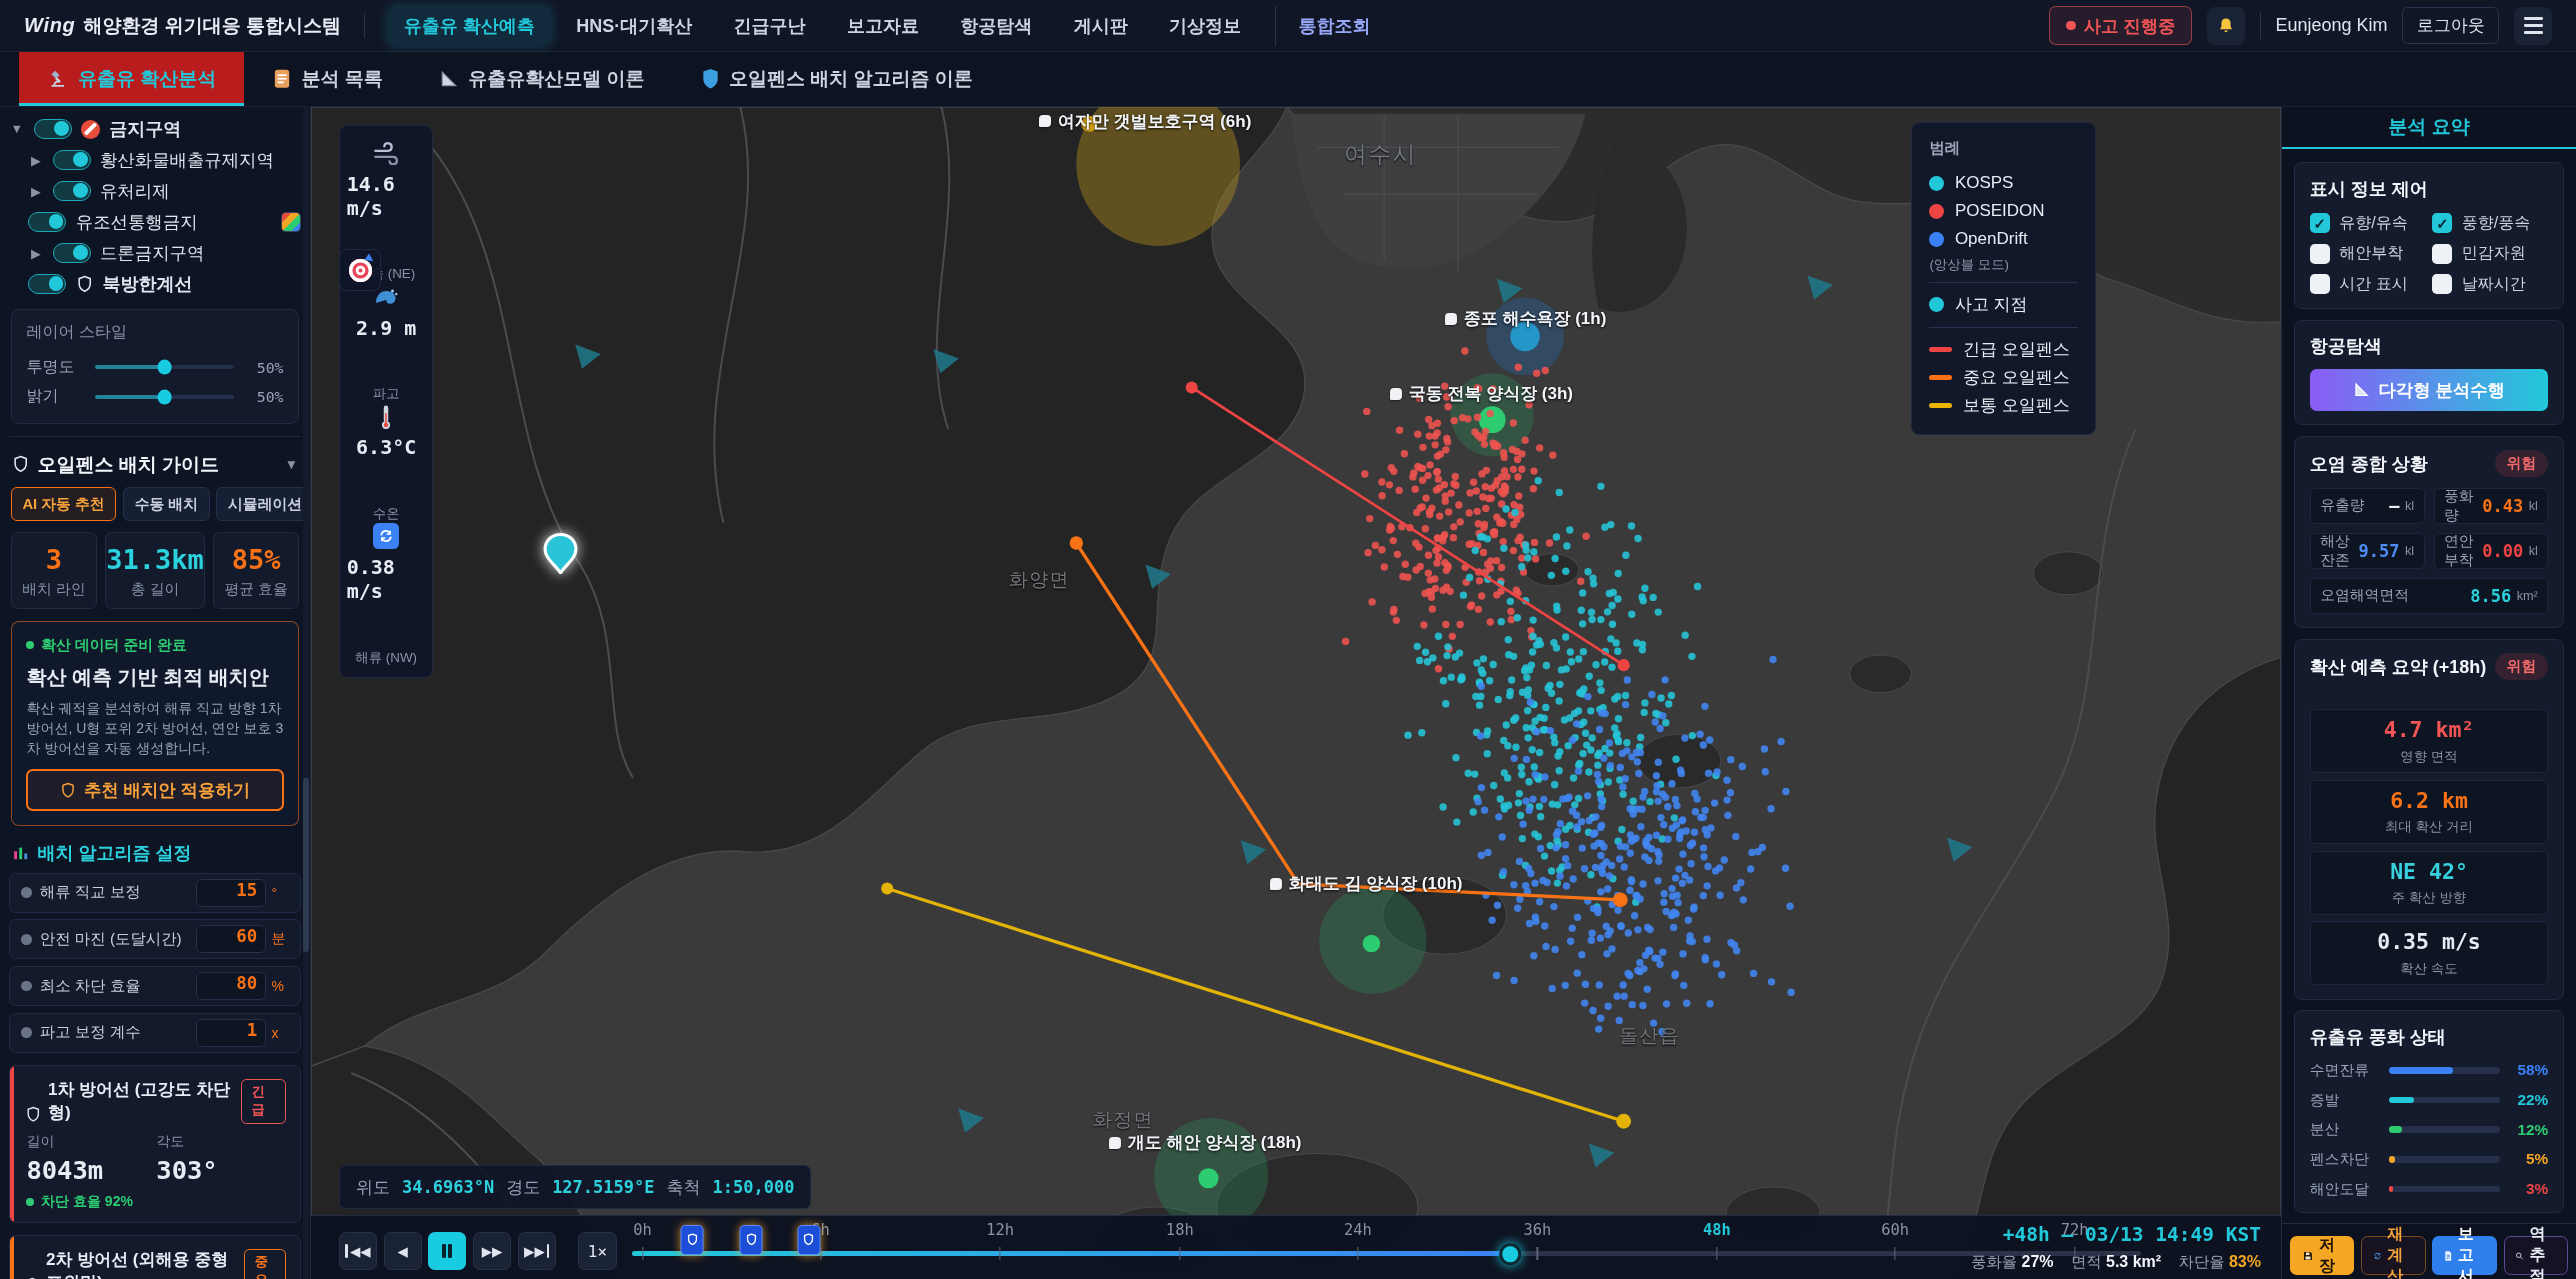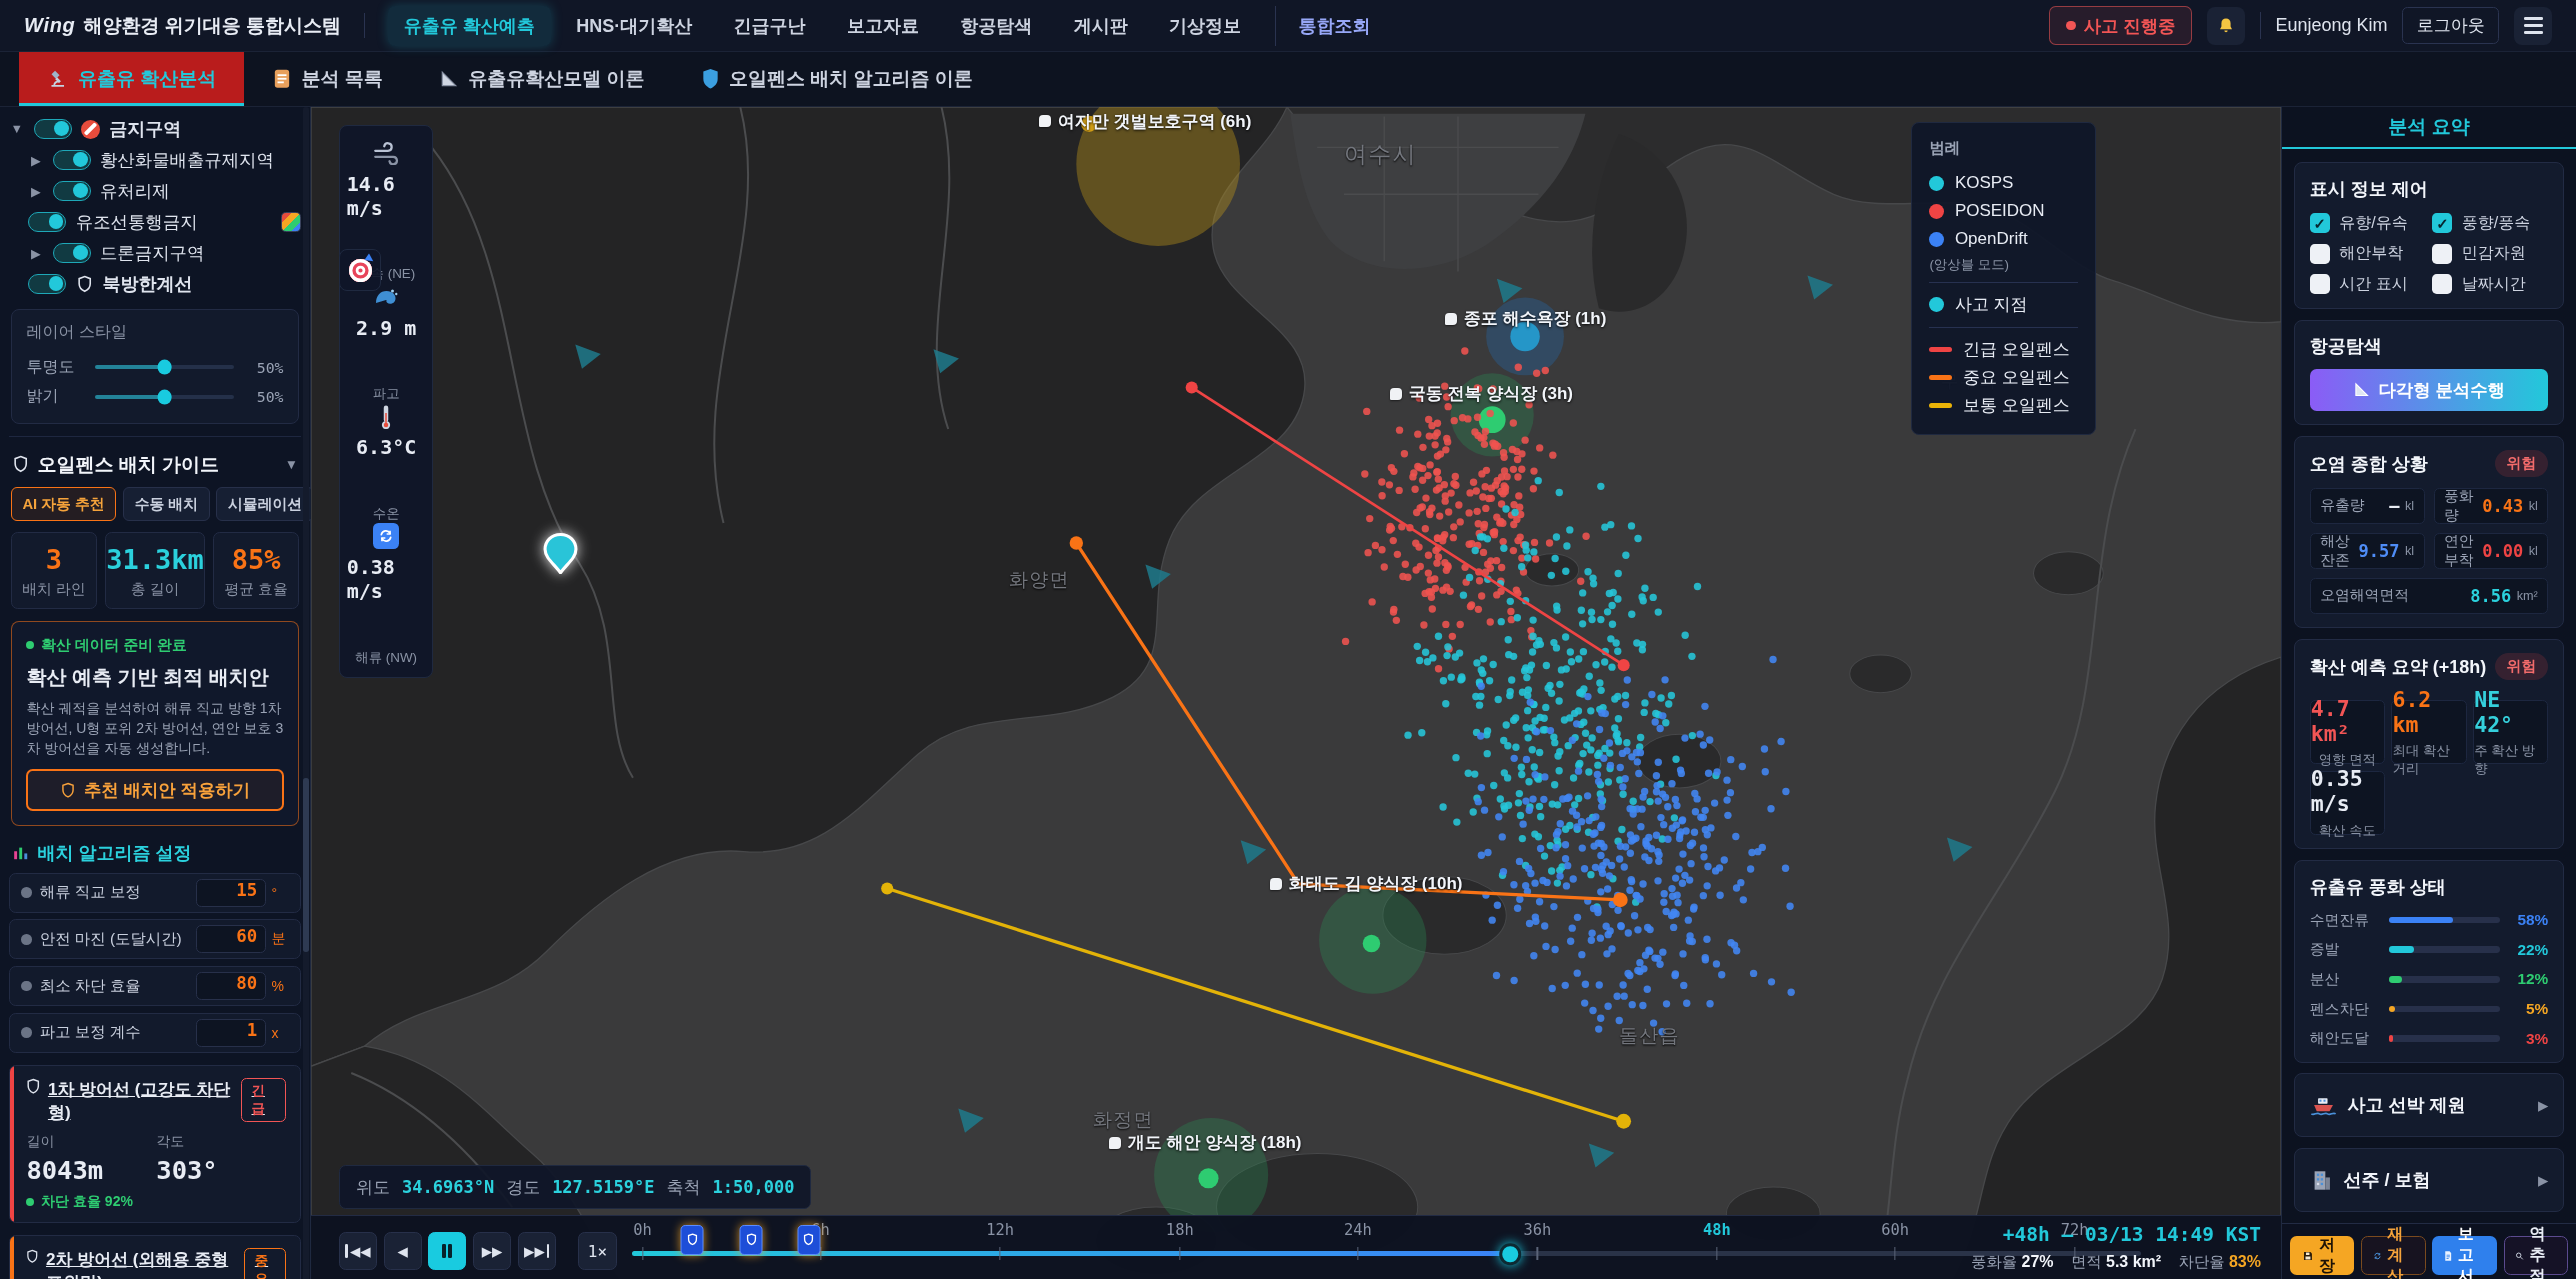--- a/index.html
+++ b/index.html
@@ -122,21 +122,21 @@
   .algo-row .al { font-size:15.4px; color:#c9d0de; }
   .algo-row .ainput { margin-left:auto; width:70px; height:28px; background:#0d1422;
     border:0.7px solid #27304a; border-radius:5.4px; color:#f97316; font-weight:bold;
     font-size:17.4px; text-align:right; padding:0 8px; font-family:"DejaVu Sans Mono",monospace;}
   .algo-row .unit { color:#f97316; font-size:14px; margin-left:5.4px; width:17.4px;}
 
   .fence-card { position:relative; background:#121a2c; border:0.7px solid #222b44;
     border-radius:6.7px; padding:12px 13.4px 10.7px 16px; margin-top:12px; overflow:hidden;}
   .fence-card::before{ content:""; position:absolute; left:0; top:0; bottom:0; width:4px;}
   .fence-card.red::before{ background:#ef4444;} .fence-card.orange::before{background:#f97316;}
-  .fc-top { display:flex; align-items:flex-start; gap:7px;text-decoration:underline;}
+  .fc-top { display:flex; align-items:flex-end; gap:7px;}
   .fc-title { font-size:17px; font-weight:bold; }
   .fc-badge { margin-left:auto; font-size:13.4px; font-weight:bold; border-radius:5.4px;
     padding:3.4px 9.4px; border:1.3px solid;}
   .fc-badge.red{ color:#f25555; border-color:#f25555;}
   .fc-badge.orange{ color:#f97316; border-color:#f97316;}
   .fc-grid { display:flex; margin-top:9.4px;}
   .fc-col { width:50%; }
   .fc-lab { font-size:14px; color:#8a93a5;}
   .fc-val { font-size:25.5px; font-weight:bold; margin-top:4px;}
   .fc-eff { display:flex; align-items:center; gap:6.7px; font-size:14px;
@@ -252,21 +252,21 @@
     font-weight:bold; display:flex; align-items:center; justify-content:center; gap:8px;
     cursor:pointer;}
   .s-grid { display:grid; grid-template-columns:1fr 1fr; gap:9px; margin-top:10.7px;}
   .s-item { background:#0d1422; border:0.7px solid #1d2740; border-radius:5.4px; height:36px;
     display:flex; align-items:center; padding:0 9.4px; font-size:14.8px;}
   .s-item.wide { grid-column:1 / span 2;}
   .s-item .sl { color:#9aa3b5;}
   .s-item .sv { margin-left:auto; font-weight:bold; font-size:17px;
     font-family:"DejaVu Sans Mono",monospace;}
   .s-item .su { color:#8a93a5; font-size:12.7px; margin-left:5.4px;}
-  .f-grid { display:grid; grid-template-columns:1fr 1fr 1fr; gap:6.7px; margin-top:20px;}
+  .f-grid { display:grid; grid-template-columns:1fr; gap:6.7px; margin-top:29px;}
   .f-item { background:#0d1422; border:0.7px solid #1d2740; border-radius:5.4px; height:64px;
     display:flex; flex-direction:column; align-items:center; justify-content:center; gap:5.4px;}
   .f-item .fv { font-size:21.5px; font-weight:bold; font-family:"DejaVu Sans Mono",monospace;}
   .f-item .fl { font-size:13.4px; color:#8a93a5;}
   .bars { margin-top:12px; display:flex; flex-direction:column; gap:10.7px;}
   .brow { display:flex; align-items:center; gap:9.4px; font-size:14.8px;}
   .brow .bl { width:70px; color:#9aa3b5; flex:none;}
   .btrack { flex:1; height:6.7px; background:#27304a; border-radius:3.4px; position:relative;}
   .bfill { position:absolute; left:0; top:0; bottom:0; border-radius:3.4px;}
   .brow .bv { width:39px; text-align:right; font-weight:bold; font-size:15.4px;}

